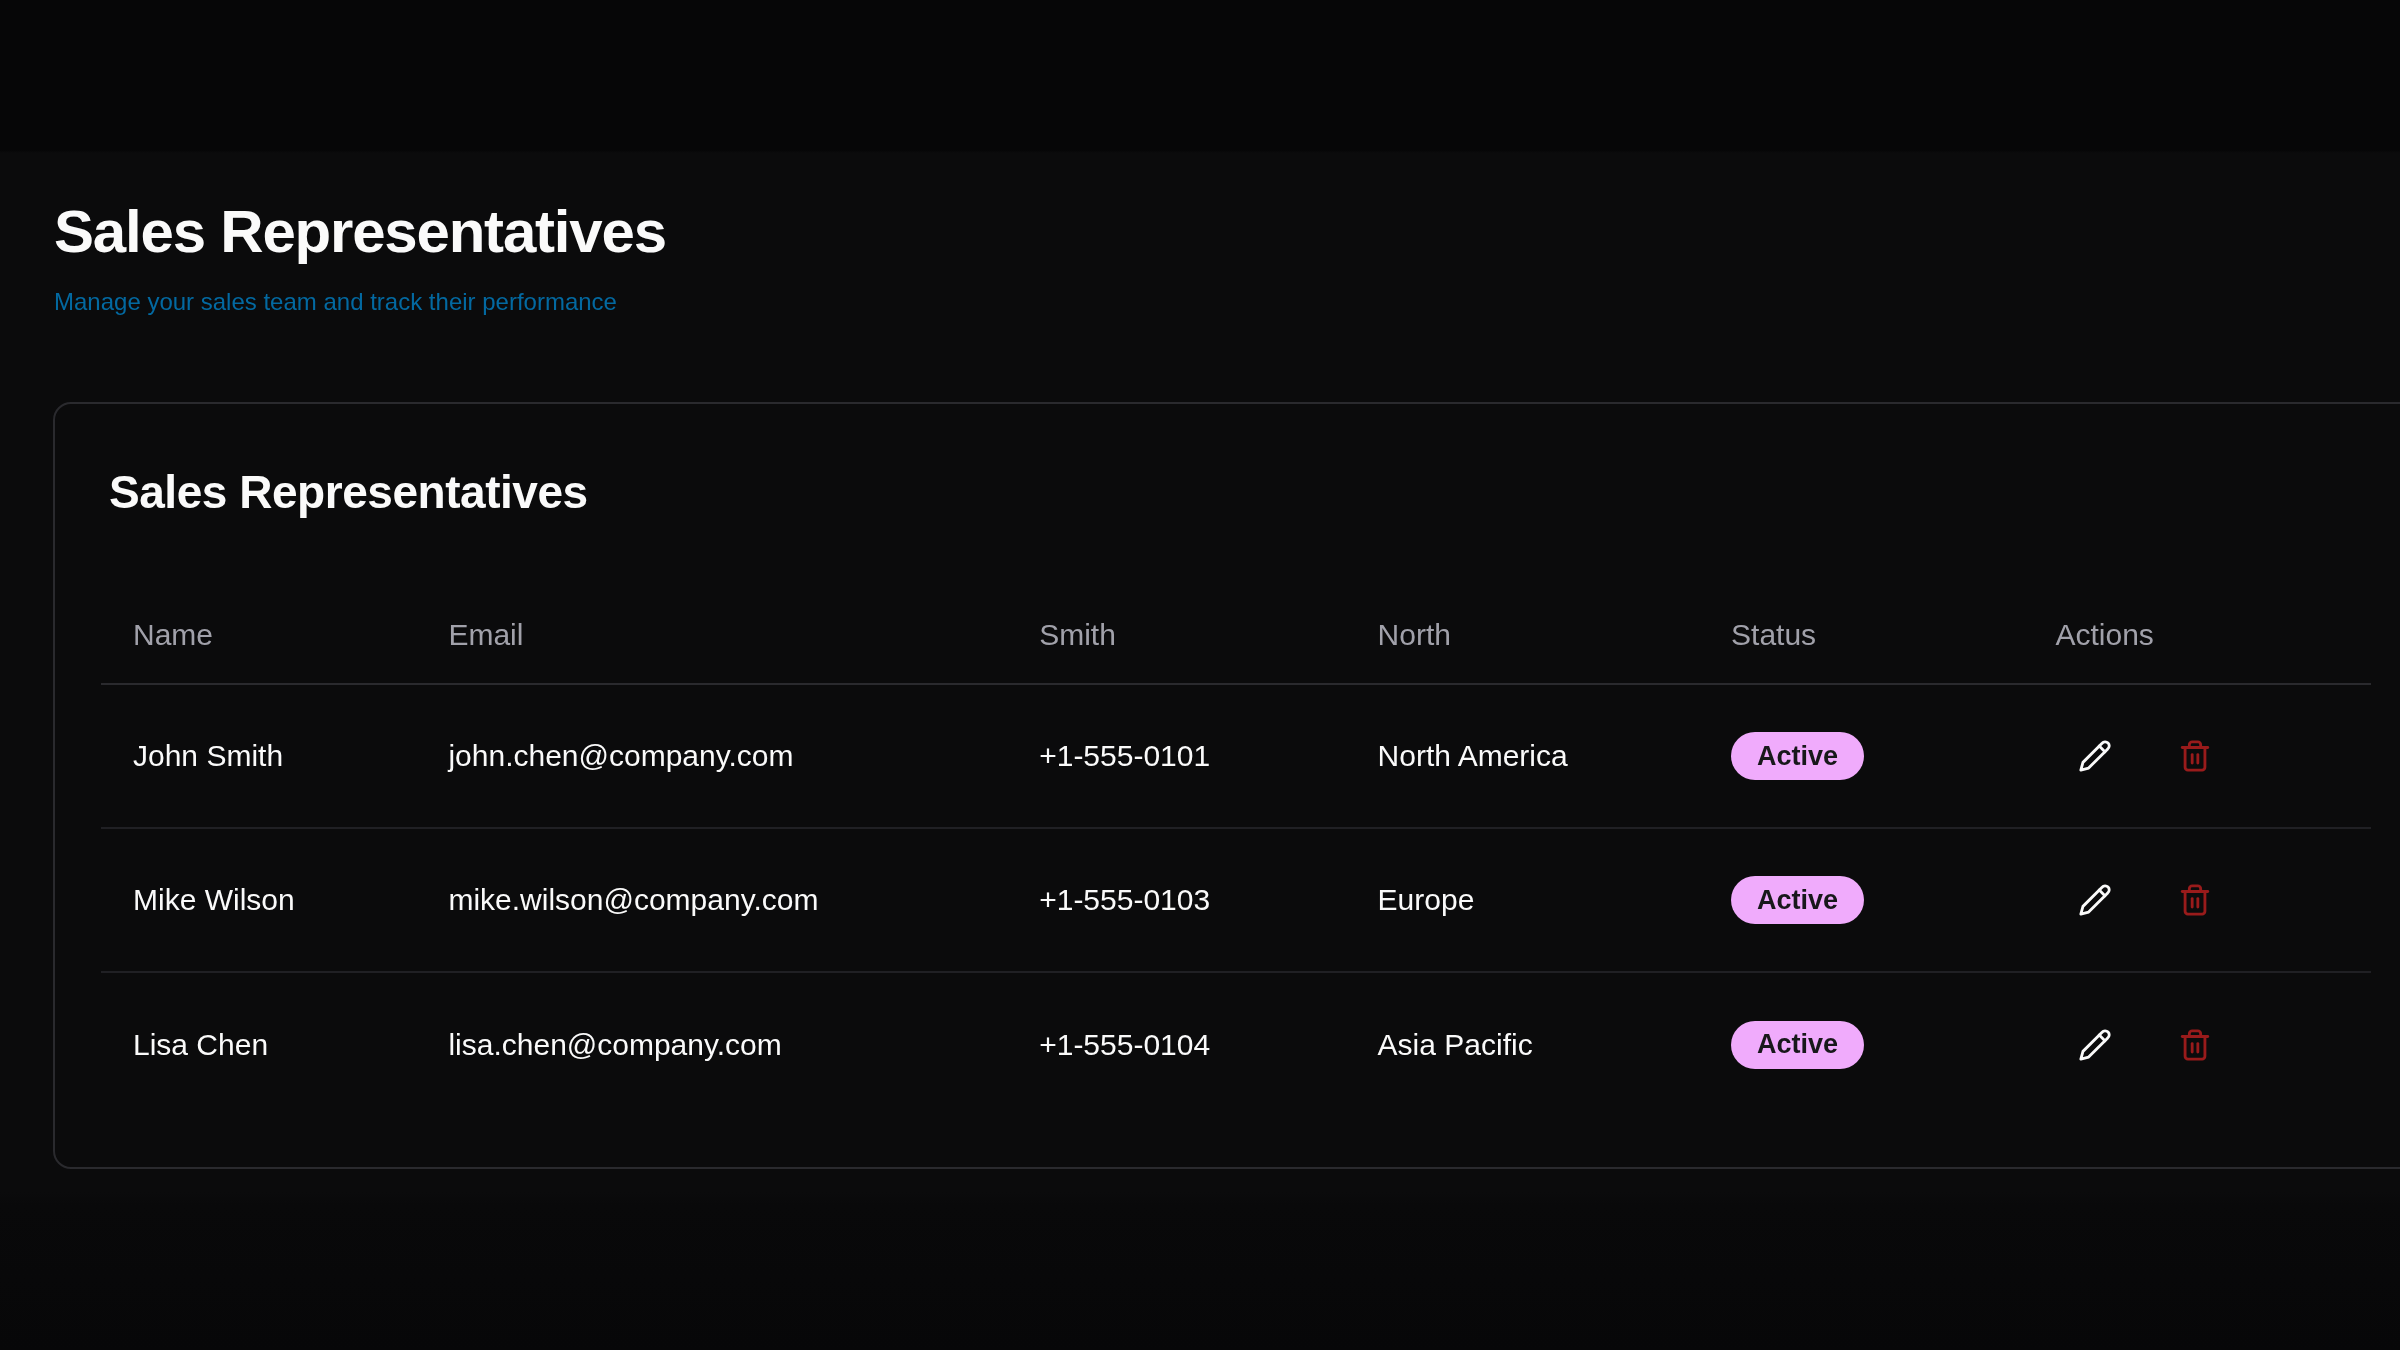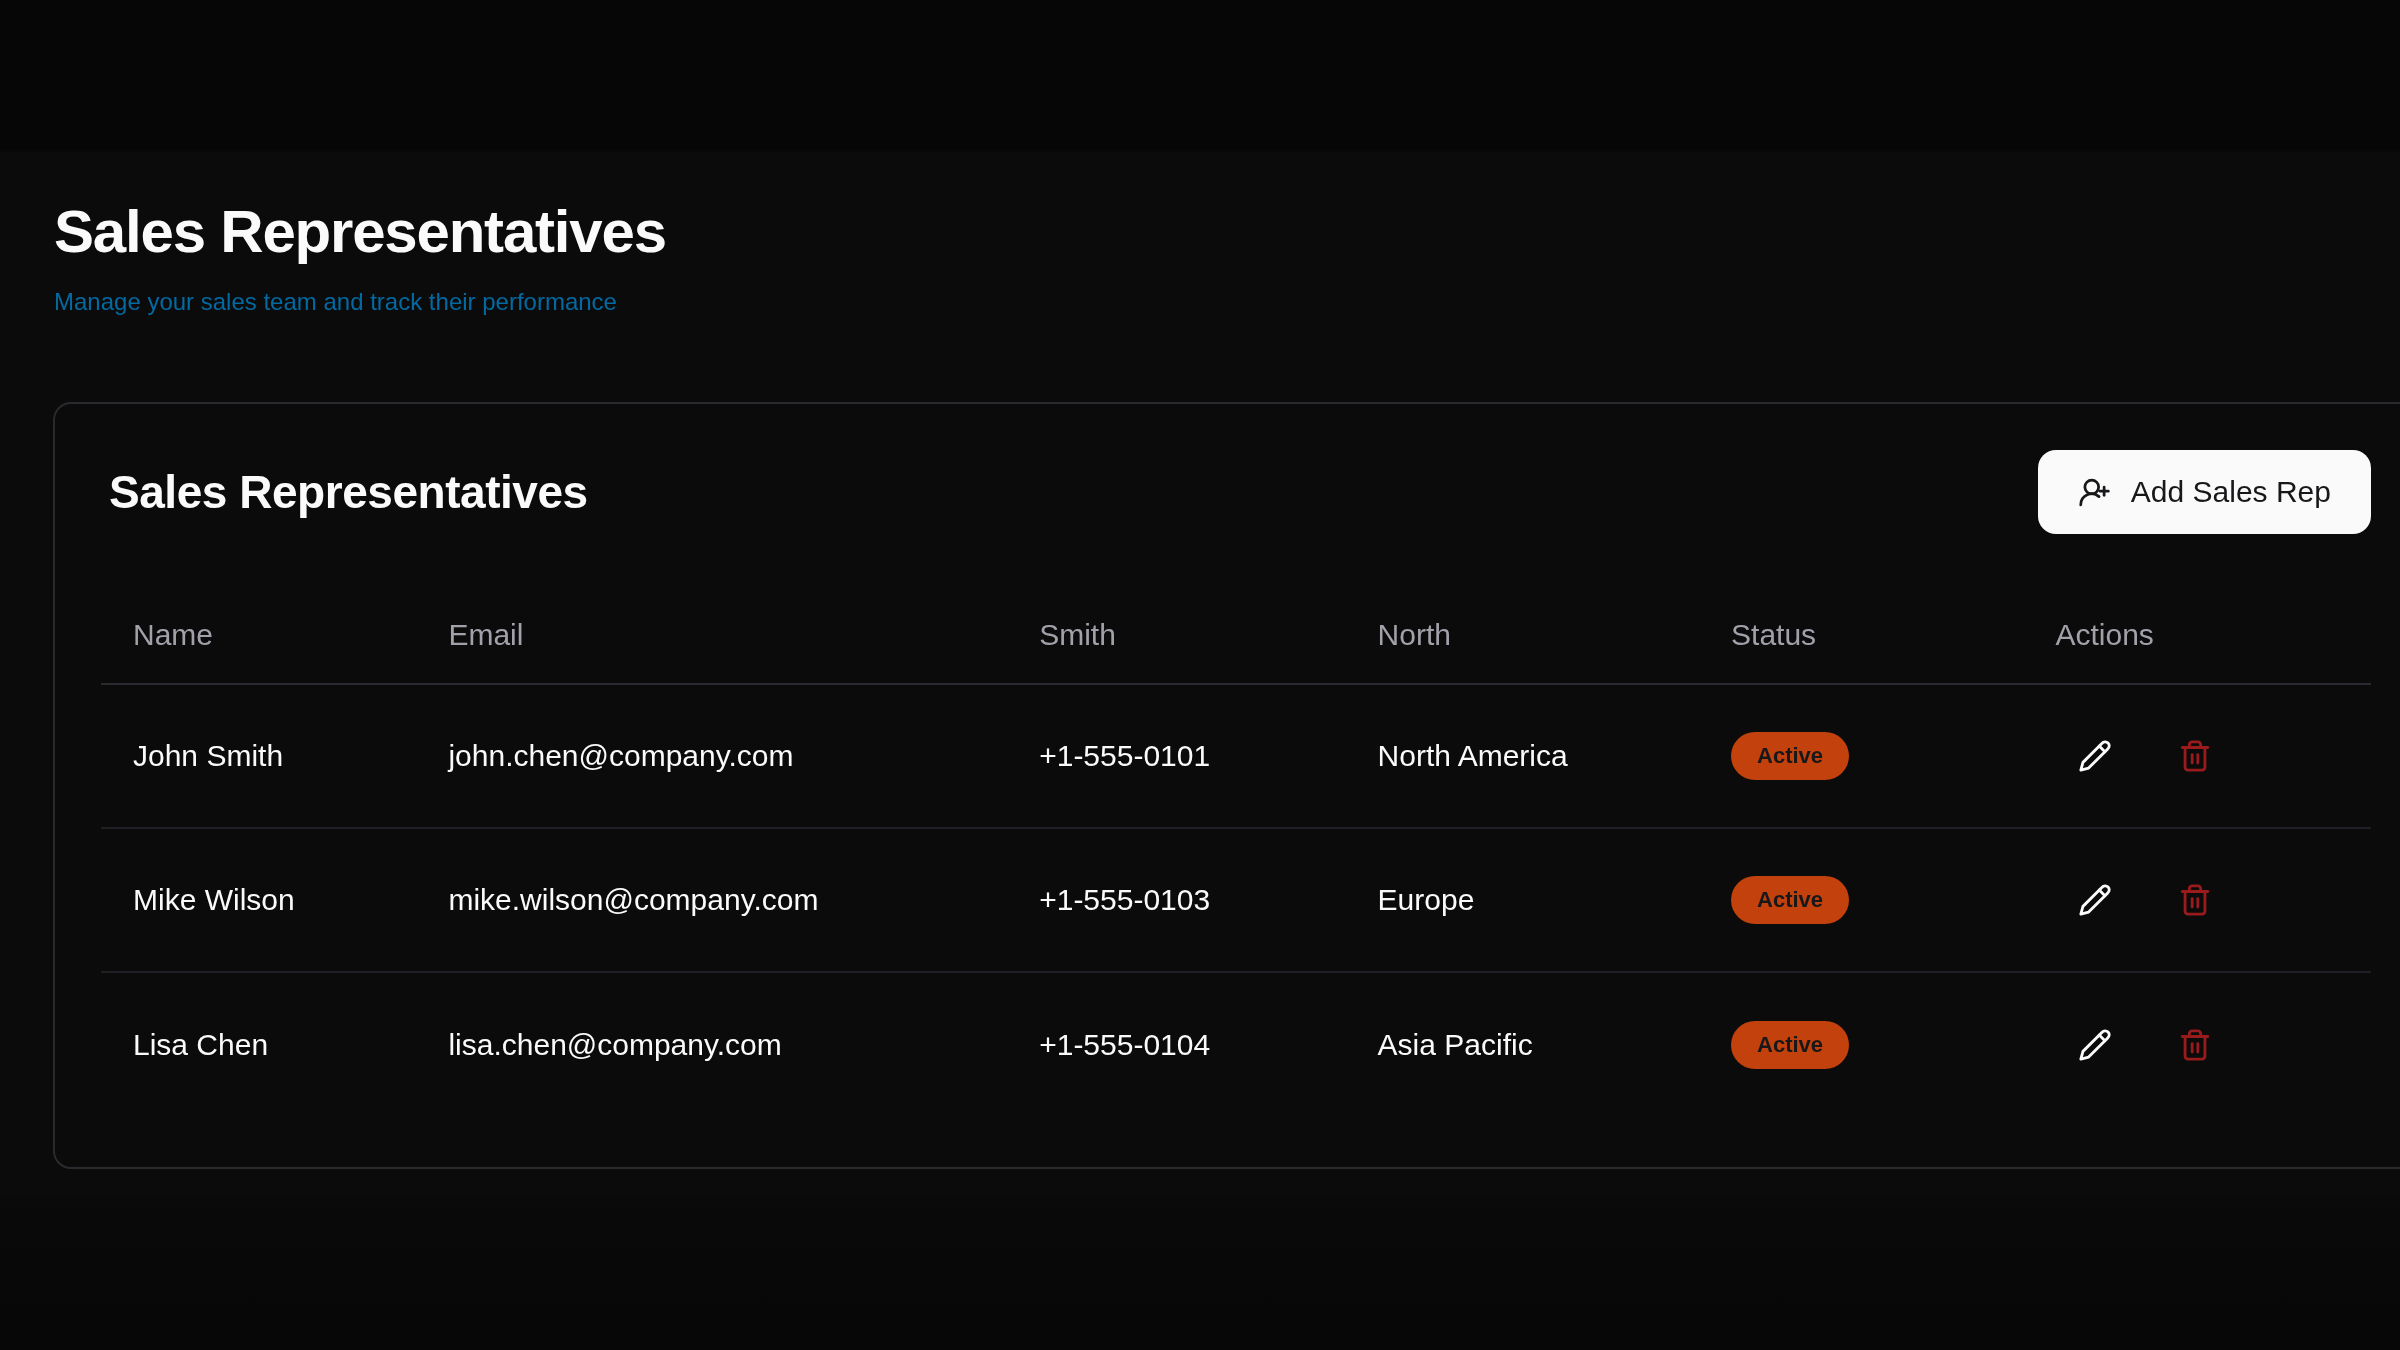--- a/index.html
+++ b/index.html
@@ -63,22 +63,22 @@
   tbody tr + tr { border-top: 2px solid #202024; }
   td {
     vertical-align: middle; padding: 0 32px;
     font-size: 30px; font-weight: 400; color: #fafafa;
   }
   td.cell-name { font-weight: 500; }
 
   .badge {
     display: inline-flex; align-items: center; justify-content: center;
     height: 48px; padding: 0 26px; border-radius: 999px;
-    background: #c2410c; color: #18181b;
-    font-size: 22px; font-weight: 600;
+    background: #f0abfc; color: #18181b;
+    font-size: 27px; font-weight: 600;
   }
 
   .actions { display: flex; align-items: center; gap: 44px; padding-left: 12px; }
   .icon-btn {
     width: 56px; height: 56px;
     display: flex; align-items: center; justify-content: center;
     background: transparent; border: none; border-radius: 10px; cursor: pointer;
   }
   svg { display: block; }
 </style>
@@ -89,31 +89,20 @@
 
   <header class="page-header">
     <h1 class="page-title">Sales Representatives</h1>
     <p class="page-subtitle">Manage your sales team and track their performance</p>
   </header>
 
   <section class="card">
 
     <div class="card-header">
       <h2 class="card-title">Sales Representatives</h2>
-      <button class="add-btn">
-        <span class="icon">
-          <svg width="33" height="33" viewBox="0 0 24 24" fill="none" stroke="#18181b" stroke-width="2" stroke-linecap="round" stroke-linejoin="round">
-            <path d="M2 21a8 8 0 0 1 13.292-6"></path>
-              <circle cx="10" cy="8" r="5"></circle>
-            <path d="M19 8v6"></path>
-              <path d="M22 11h-6"></path>
-          </svg>
-        </span>
-        <span>Add Sales Rep</span>
-      </button>
     </div>
 
     <table>
       <colgroup>
         <col style="width:315px">
           <col style="width:590px">
           <col style="width:338px">
         <col style="width:353px">
           <col style="width:324px">
           <col style="width:347px">

